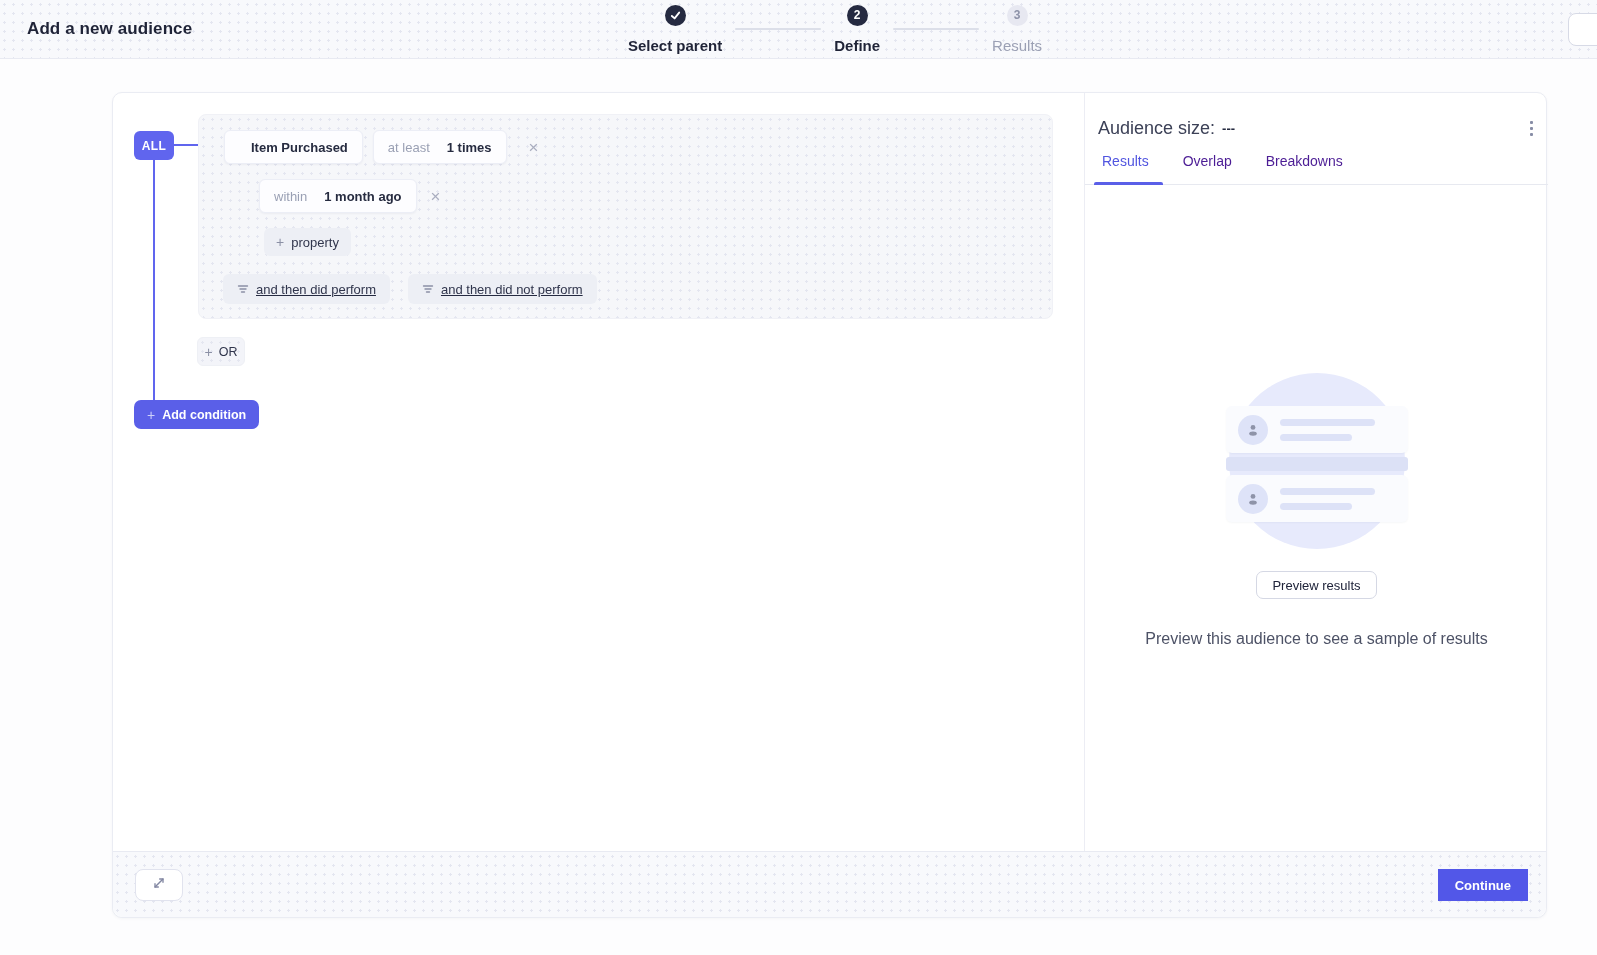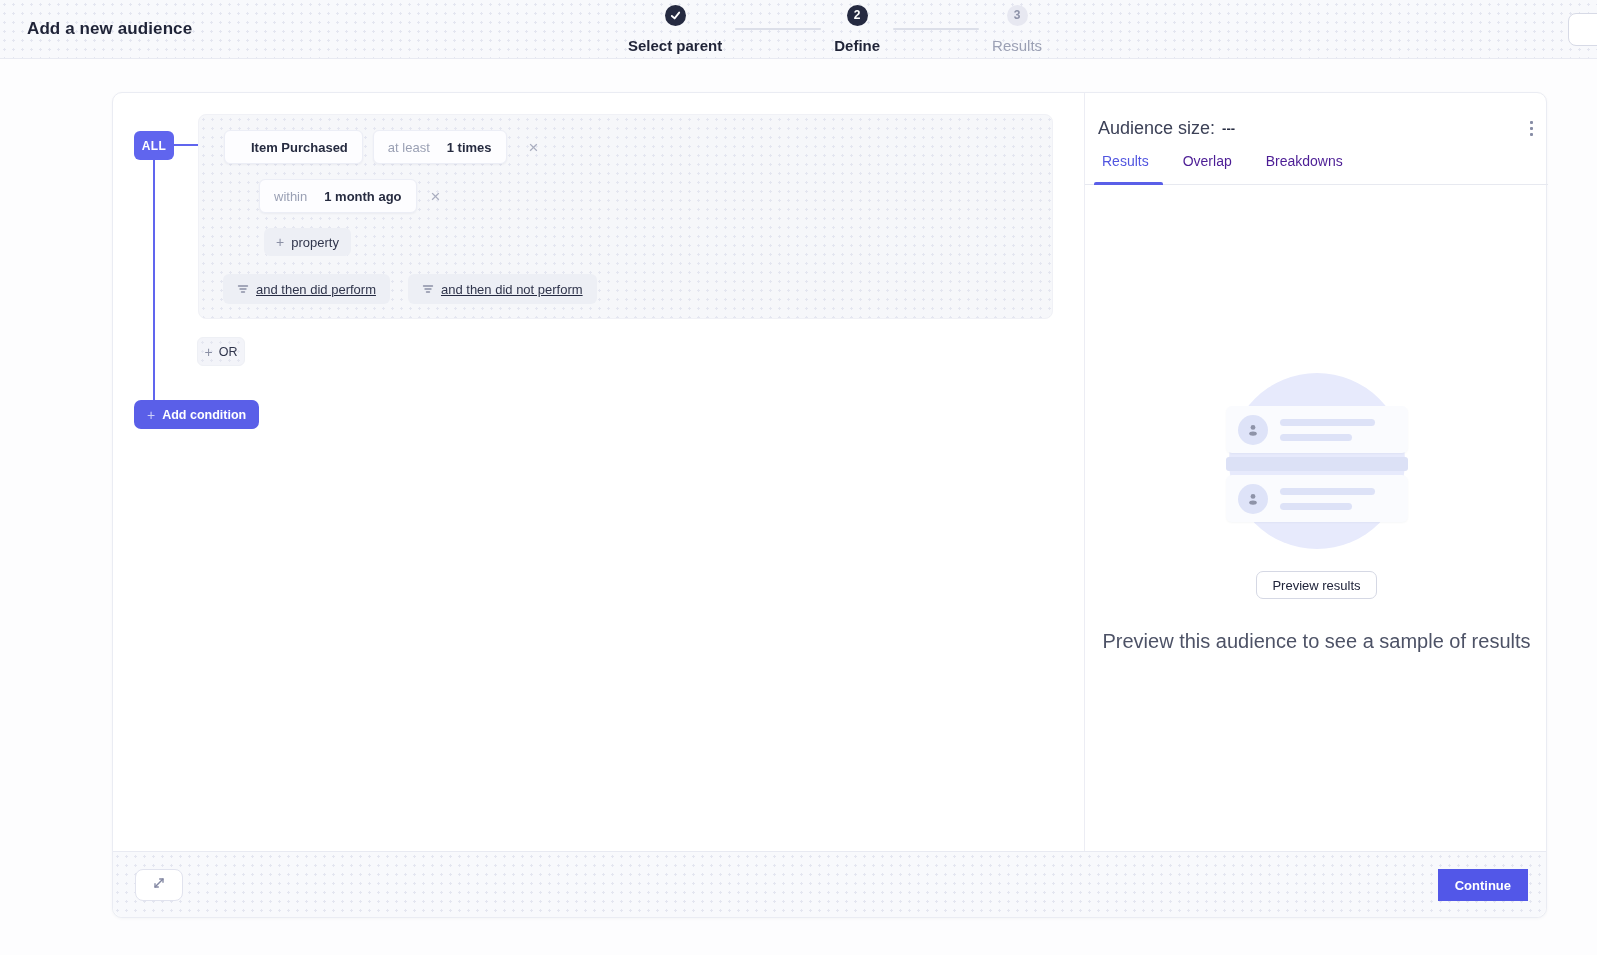--- a/index.html
+++ b/index.html
@@ -159,21 +159,21 @@
   .illus-lines i.l1 { width:95px; }
   .illus-lines i.l2 { width:72px; }
 
   .preview-btn {
     margin-top:22px;
     height:28px; padding:0 15px;
     background:#fff; border:1px solid #d5d8e4; border-radius:7px;
     font-size:13px; font-weight:500; color:#20243a; cursor:pointer;
     font-family:inherit;
   }
-  .empty-hint { margin-top:31px; font-size:20px; color:#4d5266; }
+  .empty-hint { margin-top:31px; font-size:16px; color:#4d5266; }
 
   
   .card-footer {
     position:absolute; left:0; bottom:0; width:100%; height:66px;
     background-color:#f8f9fc; border-top:1px solid #e8eaf2;
     border-radius:0 0 10px 10px;
   }
   .expand-btn {
     position:absolute; left:22px; top:17px; width:48px; height:32px;
     background:#fff; border:1px solid #e1e3ee; border-radius:8px;

